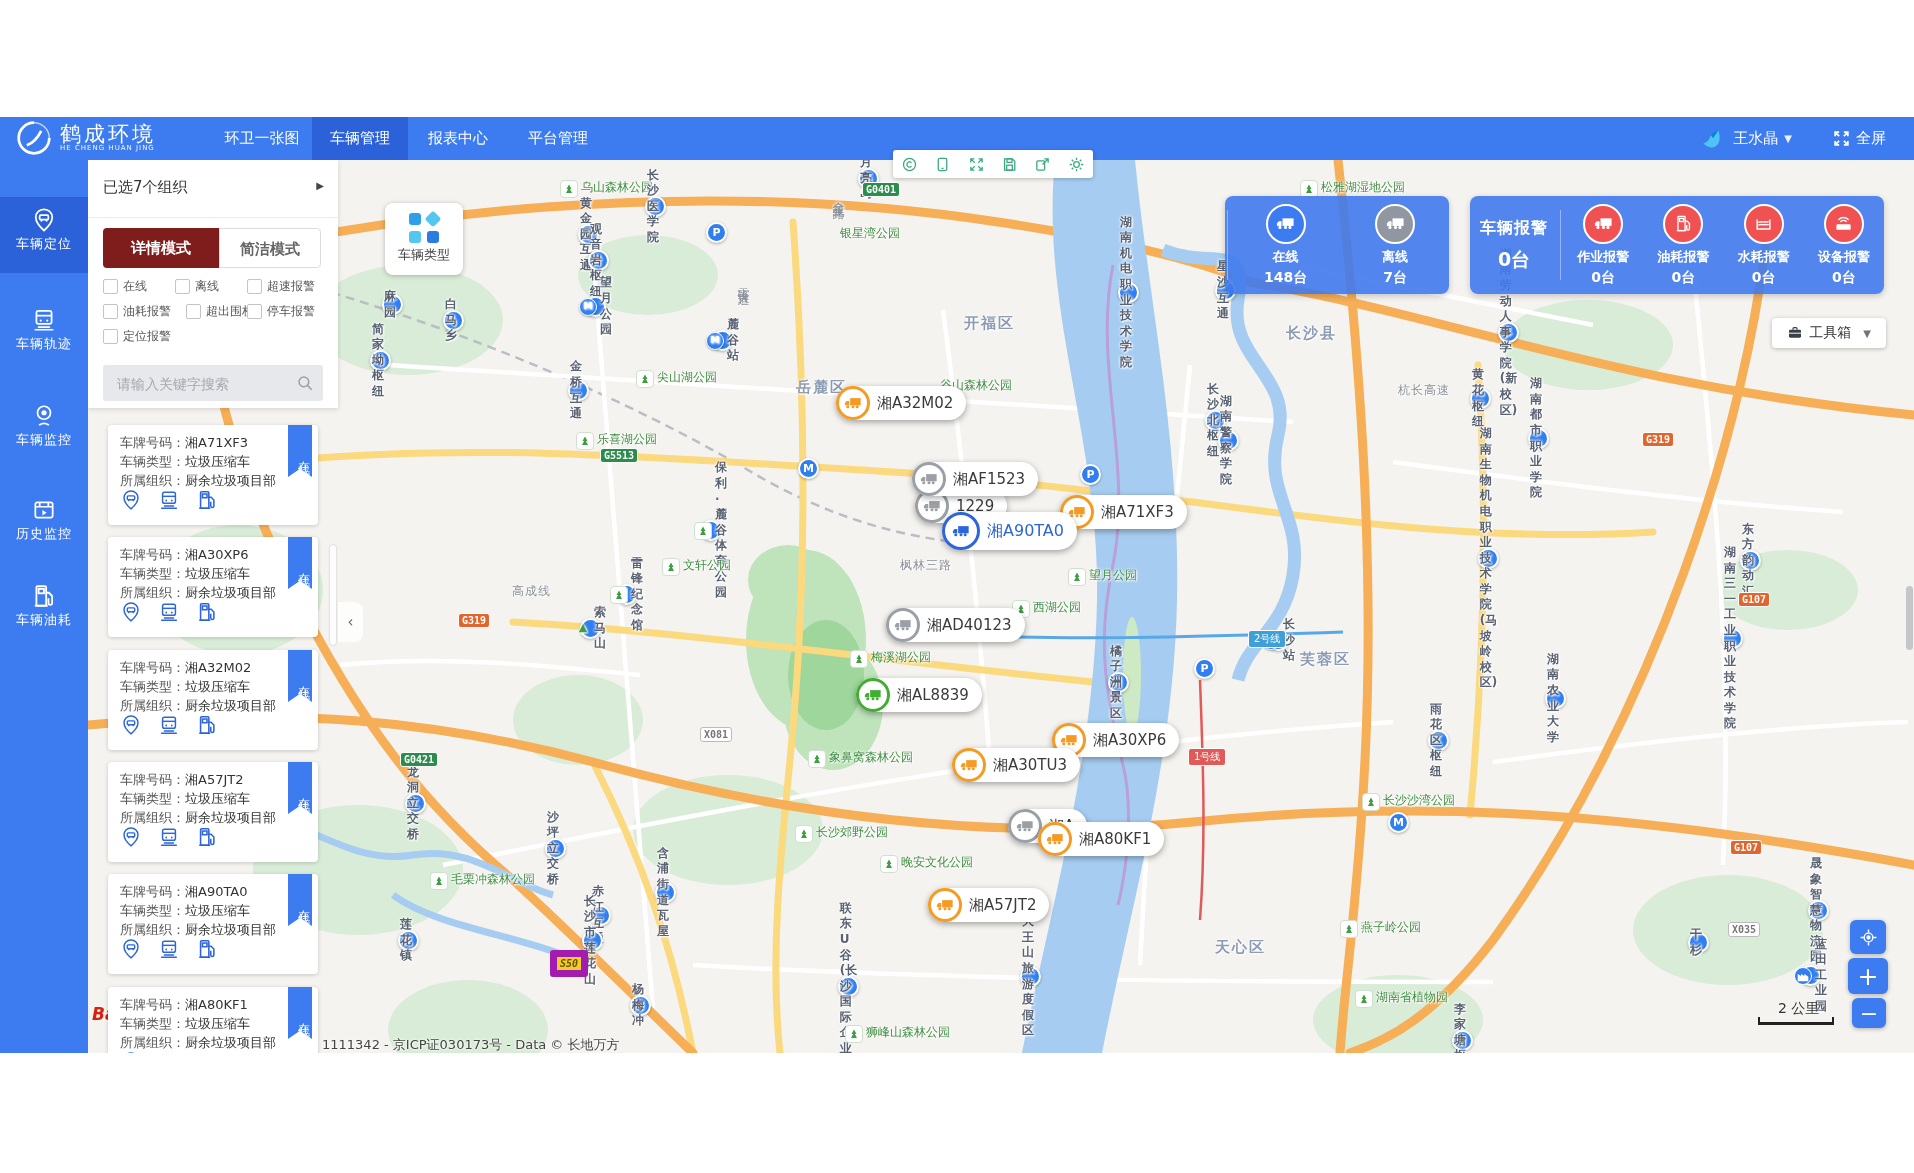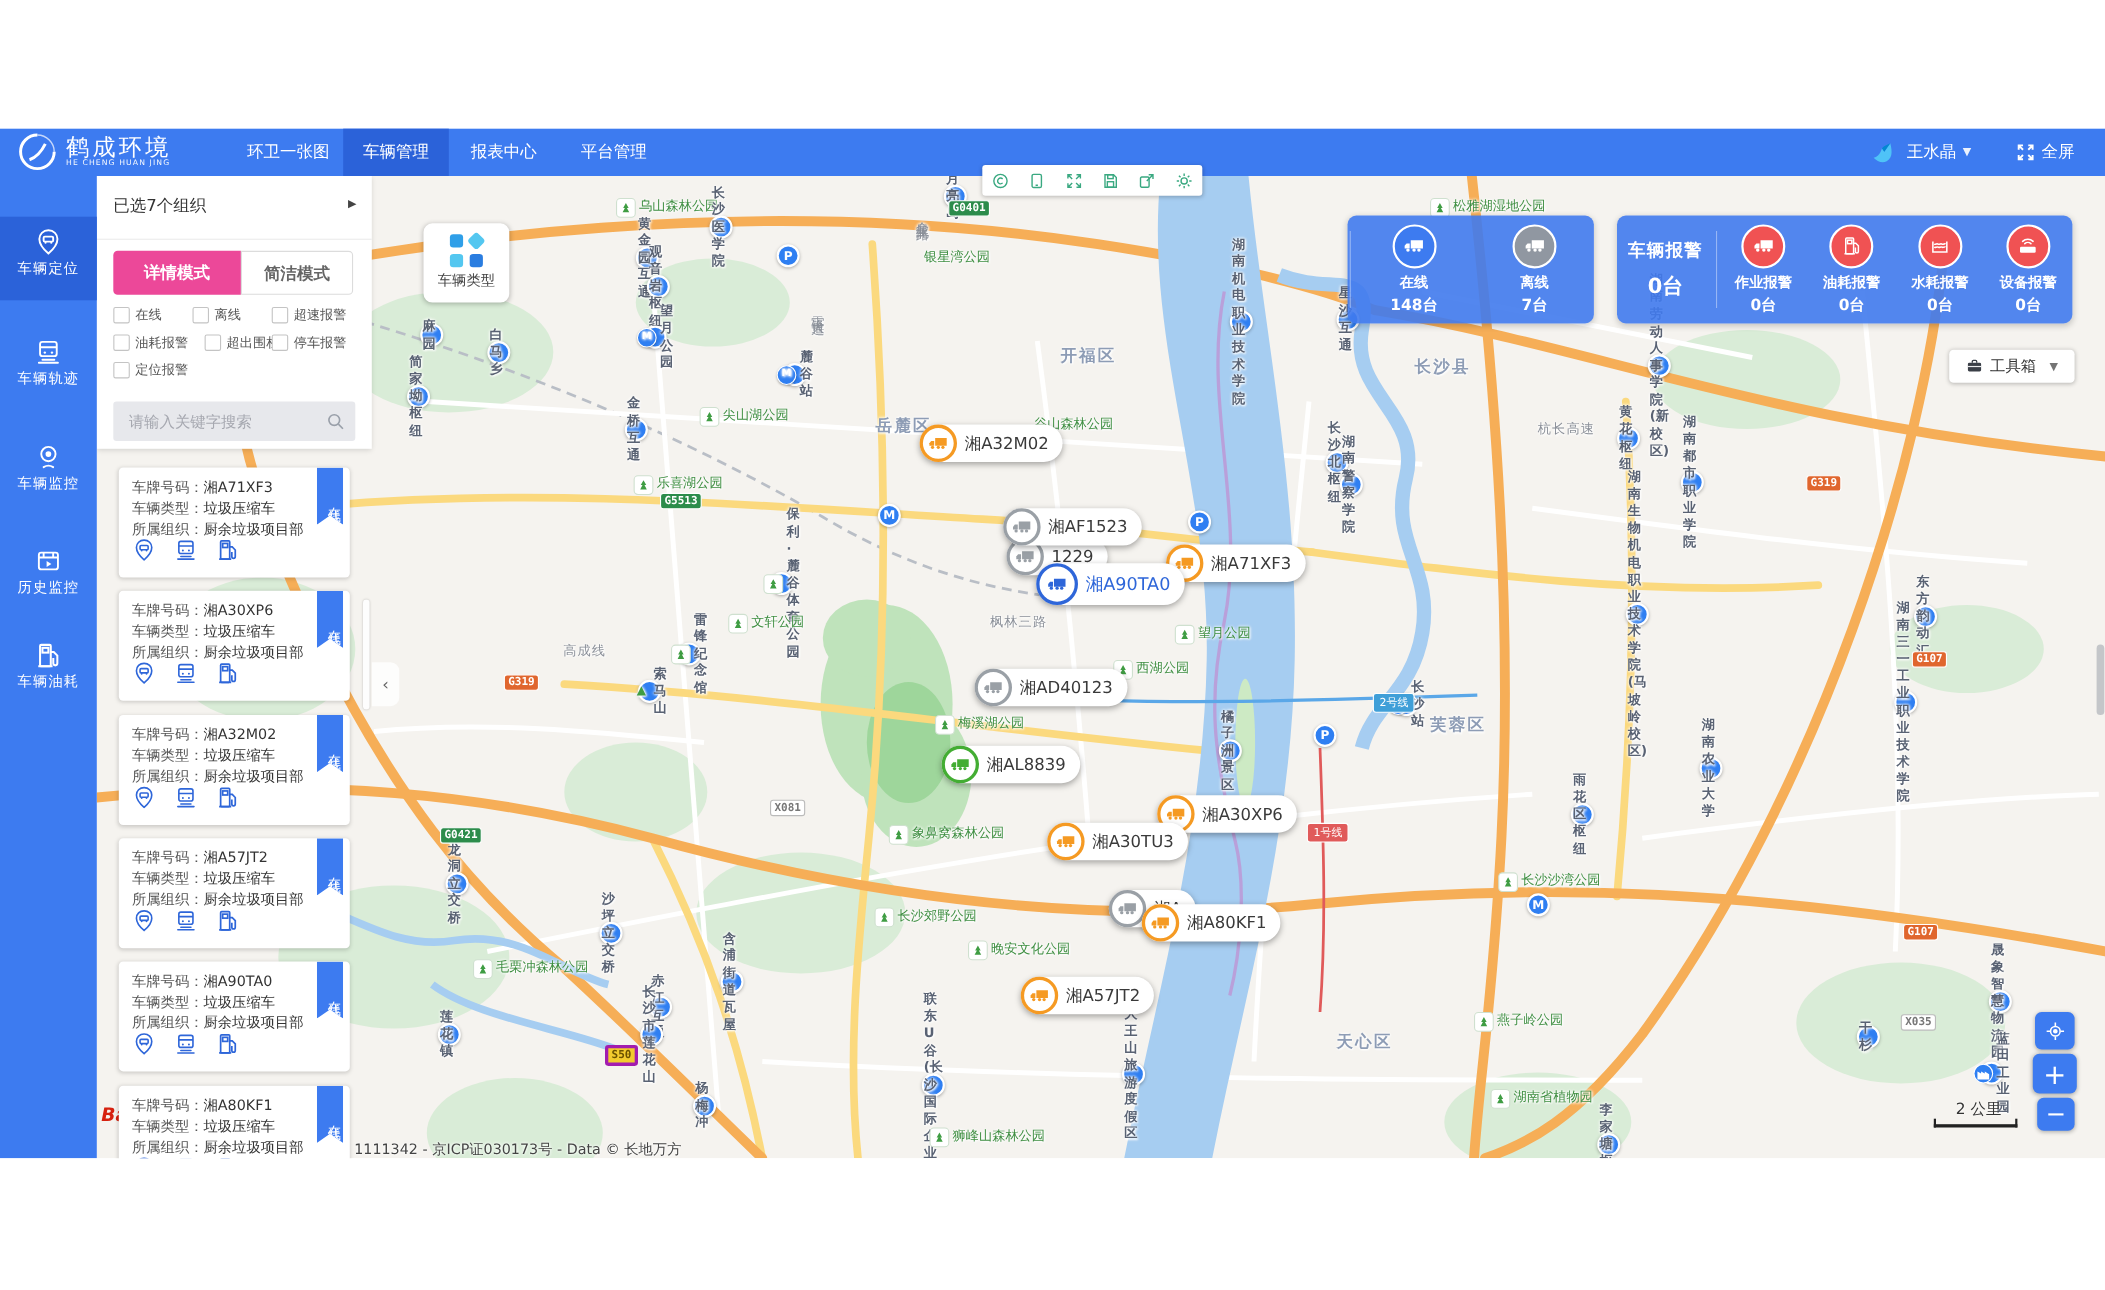--- a/index.html
+++ b/index.html
@@ -48,21 +48,21 @@
   .lic-park{background:#fff;border:1px solid #cfe0cf;border-radius:4px;}
   .lic-park svg{width:12px;height:12px;}
   .lic-metro{background:#2f7ff2;border-radius:50%;color:#fff;font-size:9px;font-weight:bold;border:1px solid #fff;box-shadow:0 1px 2px rgba(0,0,0,.3);}
   .lic-factory{background:#2f7ff2;border-radius:50%;color:#fff;font-size:9px;border:1px solid #fff;}
   .lic-peak{color:#3f9d43;font-size:11px;}
   .shield{position:absolute;z-index:5;font-size:10px;font-weight:bold;padding:1px 3px;border-radius:3px;
      font-family:"DejaVu Sans Mono","Liberation Mono",monospace;}
   .shield.green{background:#2c8c4b;color:#fff;border:1px solid #fff;}
   .shield.orange{background:#e0662e;color:#fff;border:1px solid #fff;}
   .shield.white{background:#fff;color:#777;border:1px solid #bbb;}
-  .shield.yellow{background:#f2cb2e;color:#6b5200;border:3px solid #a21caf;}
+  .shield.yellow{background:#f2cb2e;color:#6b5200;border:7px solid #a21caf;font-style:italic;}
   .line-badge{position:absolute;z-index:6;font-size:10px;color:#fff;padding:1px 5px;border-radius:3px;border:1px solid #fff;}
   .poi{position:absolute;width:17px;height:17px;border-radius:50%;background:#2f7ff2;color:#fff;font-size:11px;
      font-weight:bold;display:flex;align-items:center;justify-content:center;z-index:4;border:2px solid #fff;
      box-shadow:0 1px 3px rgba(0,0,0,.3);box-sizing:content-box;}
   
   .marker{position:absolute;height:34px;background:#fff;border-radius:18px;box-shadow:0 2px 6px rgba(0,0,0,.35);
      display:flex;align-items:center;padding:0 13px 0 0;z-index:7;cursor:pointer;}
   .marker .mc{width:34px;height:34px;border-radius:50%;background:#fff;border:3px solid;box-sizing:border-box;
      display:flex;align-items:center;justify-content:center;margin-right:7px;flex:0 0 34px;}
   .marker .mc svg{width:18px;height:18px;}
@@ -118,21 +118,21 @@
      text-shadow:0 0 3px #fff,0 0 3px #fff;}
   .baidu-logo{position:absolute;left:92px;top:1004px;z-index:5;font-size:17px;font-weight:bold;color:#d6210f;
      font-style:italic;}
   
   .panel-top{position:absolute;left:88px;top:160px;width:250px;height:248px;background:#fff;z-index:11;
      box-shadow:0 1px 5px rgba(0,0,0,.15);}
   .org-header{position:absolute;left:15px;top:18px;font-size:15px;color:#333;}
   .org-arrow{position:absolute;right:14px;top:20px;font-size:10px;color:#444;cursor:pointer;}
   .org-line{position:absolute;left:0;top:57px;width:250px;height:1px;background:#ececec;}
   .mode-tab{position:absolute;top:68px;height:40px;line-height:40px;text-align:center;font-size:15px;font-weight:bold;cursor:pointer;box-sizing:border-box;}
-  .tab-detail{left:15px;width:116px;background:#ec4899;color:#fff;border-radius:4px 0 0 4px;}
+  .tab-detail{left:15px;width:116px;background:#7f1d1d;color:#fff;border-radius:4px 0 0 4px;}
   .tab-simple{left:131px;width:102px;background:#fff;color:#666;border:1px solid #dcdcdc;border-radius:0 4px 4px 0;}
   .chk{position:absolute;display:flex;align-items:center;font-size:12px;color:#555;cursor:pointer;white-space:nowrap;}
   .chk .box{width:13px;height:13px;border:1px solid #c4c4c4;border-radius:2px;background:#fff;margin-right:5px;flex:0 0 13px;}
   .search-box{position:absolute;left:15px;top:205px;width:220px;height:36px;background:#e7e8ec;border-radius:3px;}
   .search-box input{position:absolute;left:12px;top:0;width:175px;height:36px;border:none;background:transparent;outline:none;
      font-size:14px;color:#333;font-family:inherit;}
   .search-box input::placeholder{color:#a6a8b0;}
   .search-ic{position:absolute;right:9px;top:9px;width:18px;height:18px;cursor:pointer;}
   
   .vcard{position:absolute;left:108px;width:210px;height:100px;background:#fff;border-radius:4px;z-index:10;

